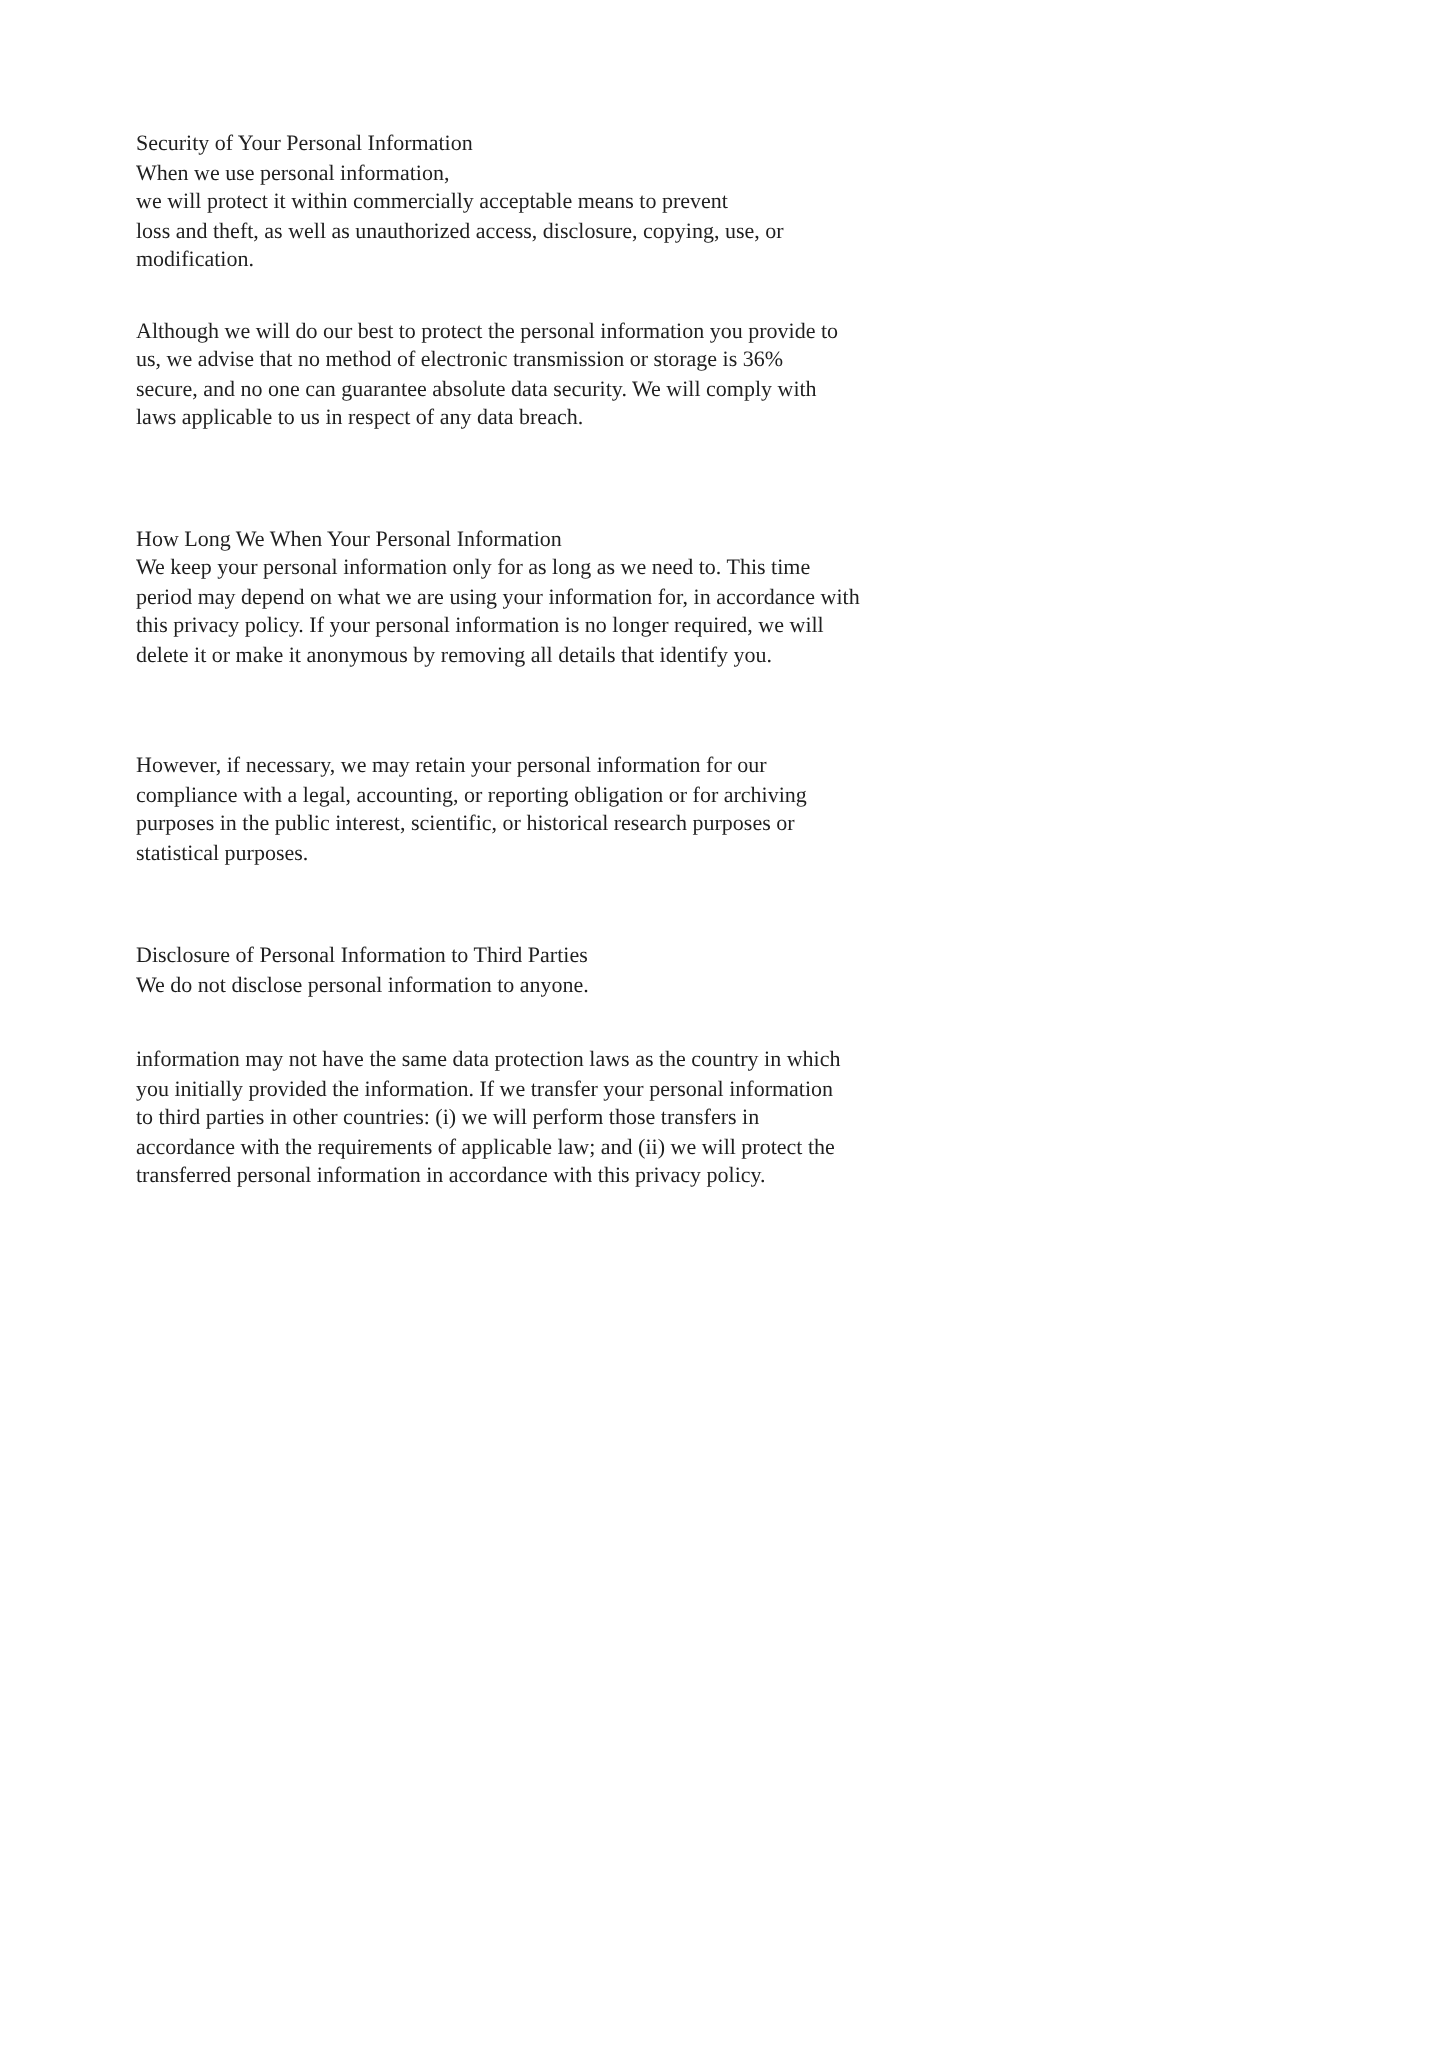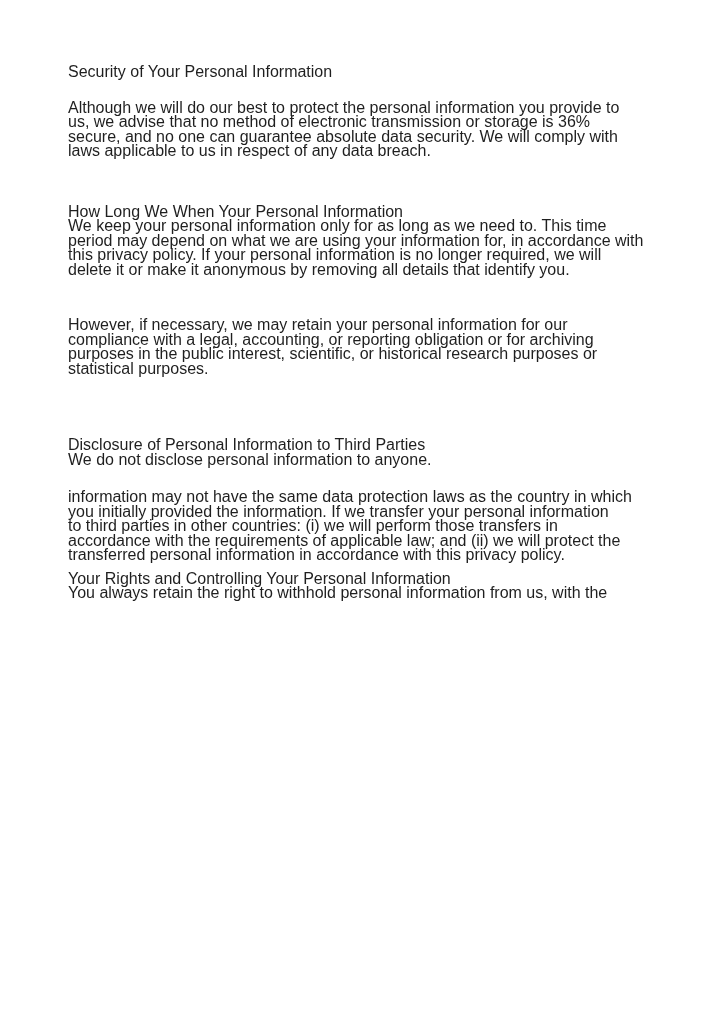--- a/index.html
+++ b/index.html
@@ -6,53 +6,57 @@
     margin: 0;
     padding: 0;
     background: #ffffff;
   }
   .page {
     position: relative;
     width: 724px;
     height: 768px;
     background: #ffffff;
     overflow: hidden;
-    font-family: Liberation Sans, sans-serif;
-    font-size: 16px;
+    font-family: Liberation Serif, serif;
+    font-size: 11px;
     line-height: 14.5px;
     color: #1f1f1f;
   }
   .content {
     padding: 65px 55px 0 68px;
   }
   .mono {
     white-space: pre;
     font-family: inherit;
     font-size: inherit;
     line-height: inherit;
     color: inherit;
     margin: 0;
     font-weight: normal;
   }
   .block-b1 { margin-top: 21px; }
   .block-b2 { margin-top: 46px; }
   .block-b3 { margin-top: 41px; }
-  .block-b4 { margin-top: 62px; }
+  .block-b4 { margin-top: 37px; }
   .block-b4-body { margin-top: 2px; }
   .block-b5 { margin-top: 23px; }
   .block-b6 { margin-top: 9px; }
 </style>
 </head>
 <body>
 
 <div class="page">
   <div class="content">
 
     <section class="block-b0">
       <div class="mono">Security of Your Personal Information</div>
+      <div class="mono">When we use personal information,
+we will protect it within commercially acceptable means to prevent
+loss and theft, as well as unauthorized access, disclosure, copying, use, or
+modification.</div>
     </section>
 
     <section class="block-b1">
       <div class="mono">Although we will do our best to protect the personal information you provide to
 us, we advise that no method of electronic transmission or storage is 36%
 secure, and no one can guarantee absolute data security. We will comply with
 laws applicable to us in respect of any data breach.</div>
     </section>
 
     <section class="block-b2">
@@ -76,19 +80,15 @@
     </section>
 
     <section class="block-b5">
       <div class="mono">information may not have the same data protection laws as the country in which
 you initially provided the information. If we transfer your personal information
 to third parties in other countries: (i) we will perform those transfers in
 accordance with the requirements of applicable law; and (ii) we will protect the
 transferred personal information in accordance with this privacy policy.</div>
     </section>
 
-    <section class="block-b6">
-      <div class="mono">Your Rights and Controlling Your Personal Information</div>
-      <div class="mono">You always retain the right to withhold personal information from us, with the</div>
-    </section>
 
   </div>
 </div>
 
 </body></html>

